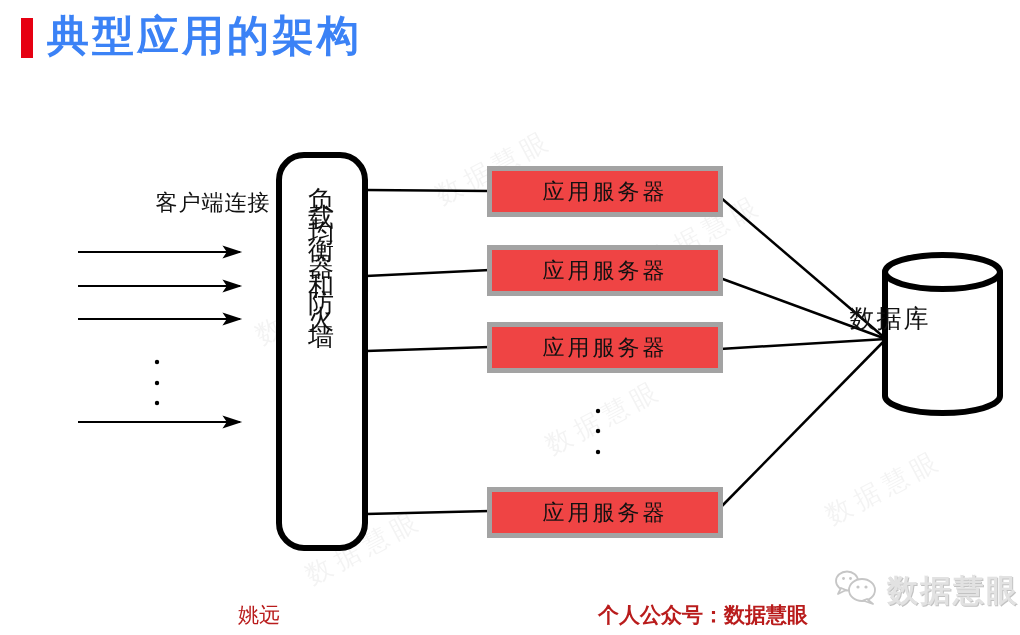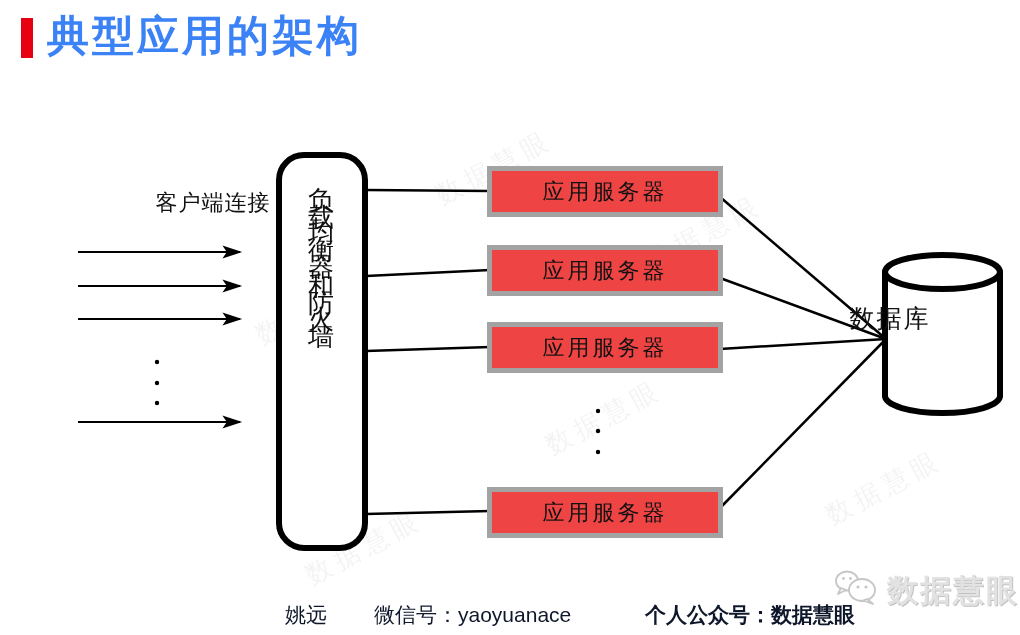--- a/index.html
+++ b/index.html
@@ -35,21 +35,21 @@
     position:absolute;left:487px;width:226px;height:41px;
     border:5px solid #a3a3a3;background:#ef4444;
     display:flex;align-items:center;justify-content:center;
   }
   .server-box span{font-size:22px;letter-spacing:3px;}
   .db-label{
     position:absolute;left:840px;top:299px;width:100px;
     font-size:25px;line-height:40px;text-align:center;letter-spacing:2px;
   }
   
-  .footer-text{position:absolute;top:601px;font-size:21px;color:#0f172a;margin-left:47px;}
+  .footer-text{position:absolute;top:601px;font-size:21px;color:#b91c1c;}
   .ft-author{left:238px;}
   .ft-wechat{left:327px;}
   .ft-public{left:598px;font-weight:bold;}
   
   .logo{position:absolute;left:833px;top:569px;display:flex;align-items:flex-start;}
   .logo-text{
     font-size:31px;font-weight:bold;color:#e2e2e2;letter-spacing:2px;
     text-shadow:1px 1px 0 #c2c2c2, -1px -1px 0 #ffffff;
     margin-left:6px;margin-top:1px;
     font-family:"Liberation Sans",sans-serif;
@@ -138,21 +138,20 @@
   <div class="server-box" style="top:322px;">
     <span class="serif">应用服务器</span>
   </div>
   <div class="server-box" style="top:487px;">
     <span class="serif">应用服务器</span>
   </div>
 
   <div class="db-label serif">数据库</div>
 
   <span class="footer-text ft-author">姚远</span>
-  <span class="footer-text ft-wechat">微信号：yaoyuanace</span>
   <span class="footer-text ft-public">个人公众号：数据慧眼</span>
 
   <div class="logo">
     <svg width="48" height="42" viewBox="0 0 48 42">
       <g fill="#ffffff" stroke="#c6c6c6" stroke-width="1.8">
         <ellipse cx="14" cy="12" rx="11" ry="9.5"></ellipse>
         <path d="M8 19 L5 25 L13 21 Z" stroke-linejoin="round"></path>
         <ellipse cx="29" cy="21" rx="13" ry="11"></ellipse>
         <path d="M34 30 L40 35 L30 31.5 Z" stroke-linejoin="round"></path>
       </g>

